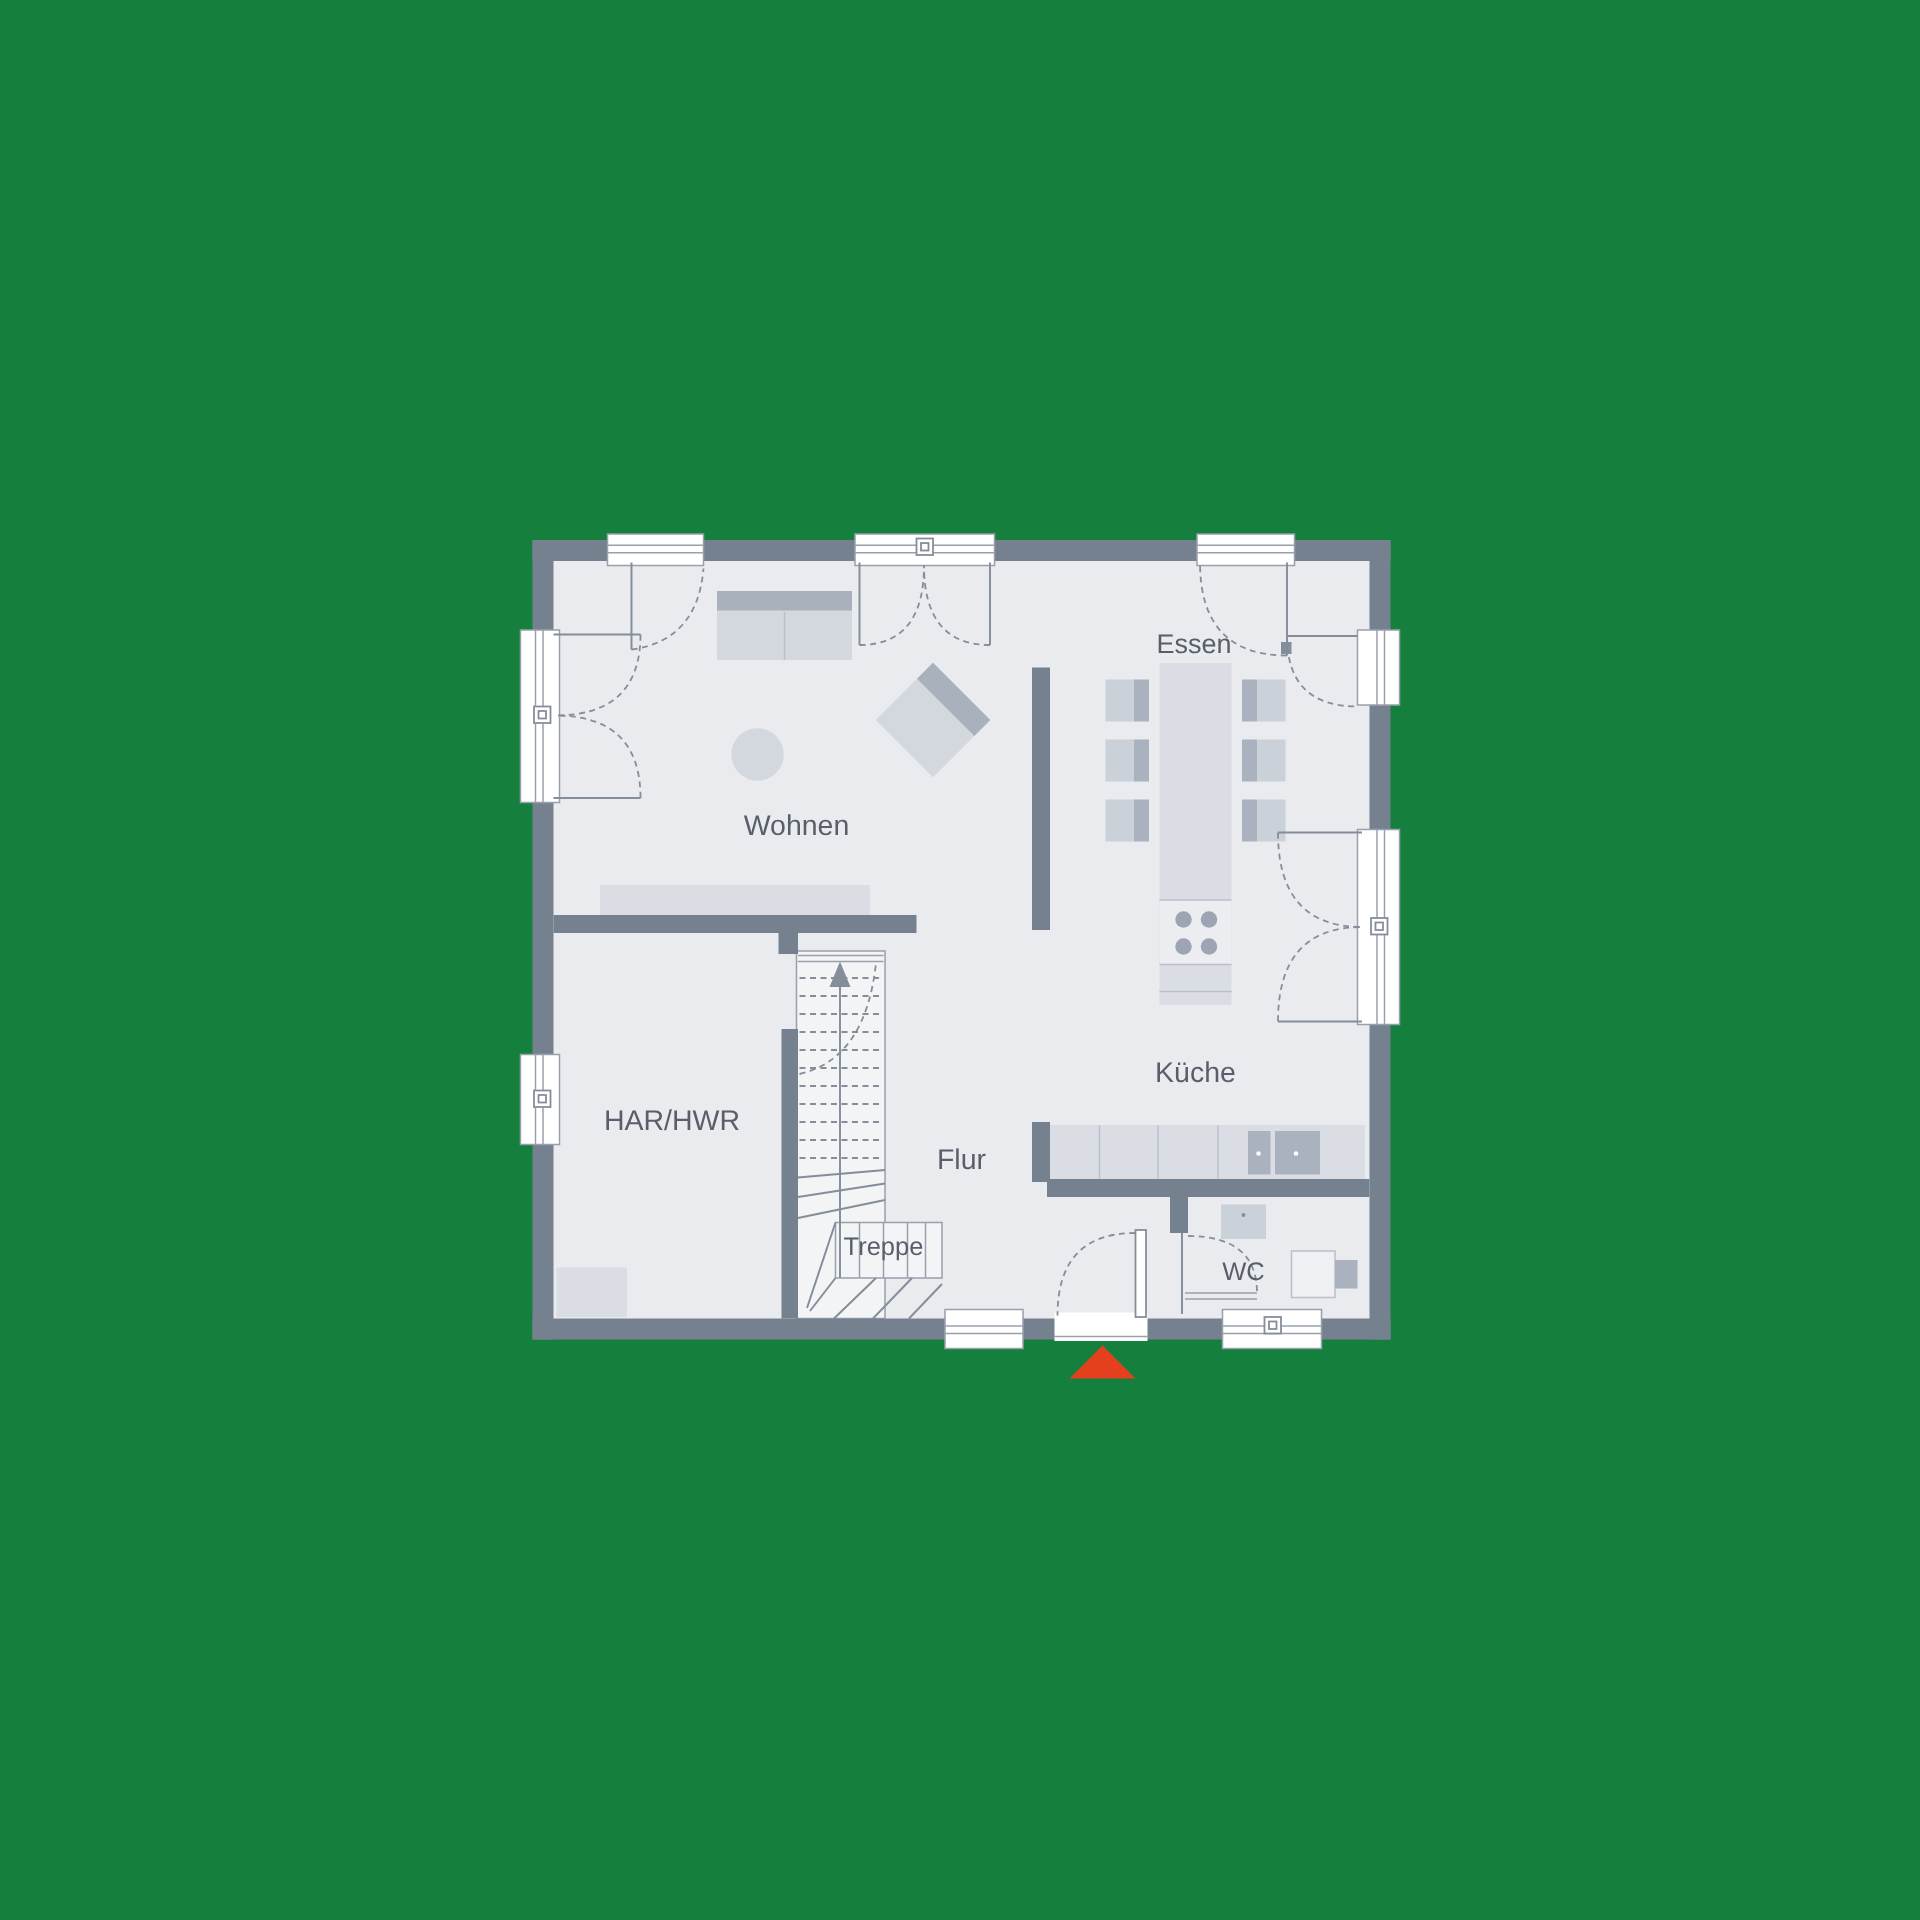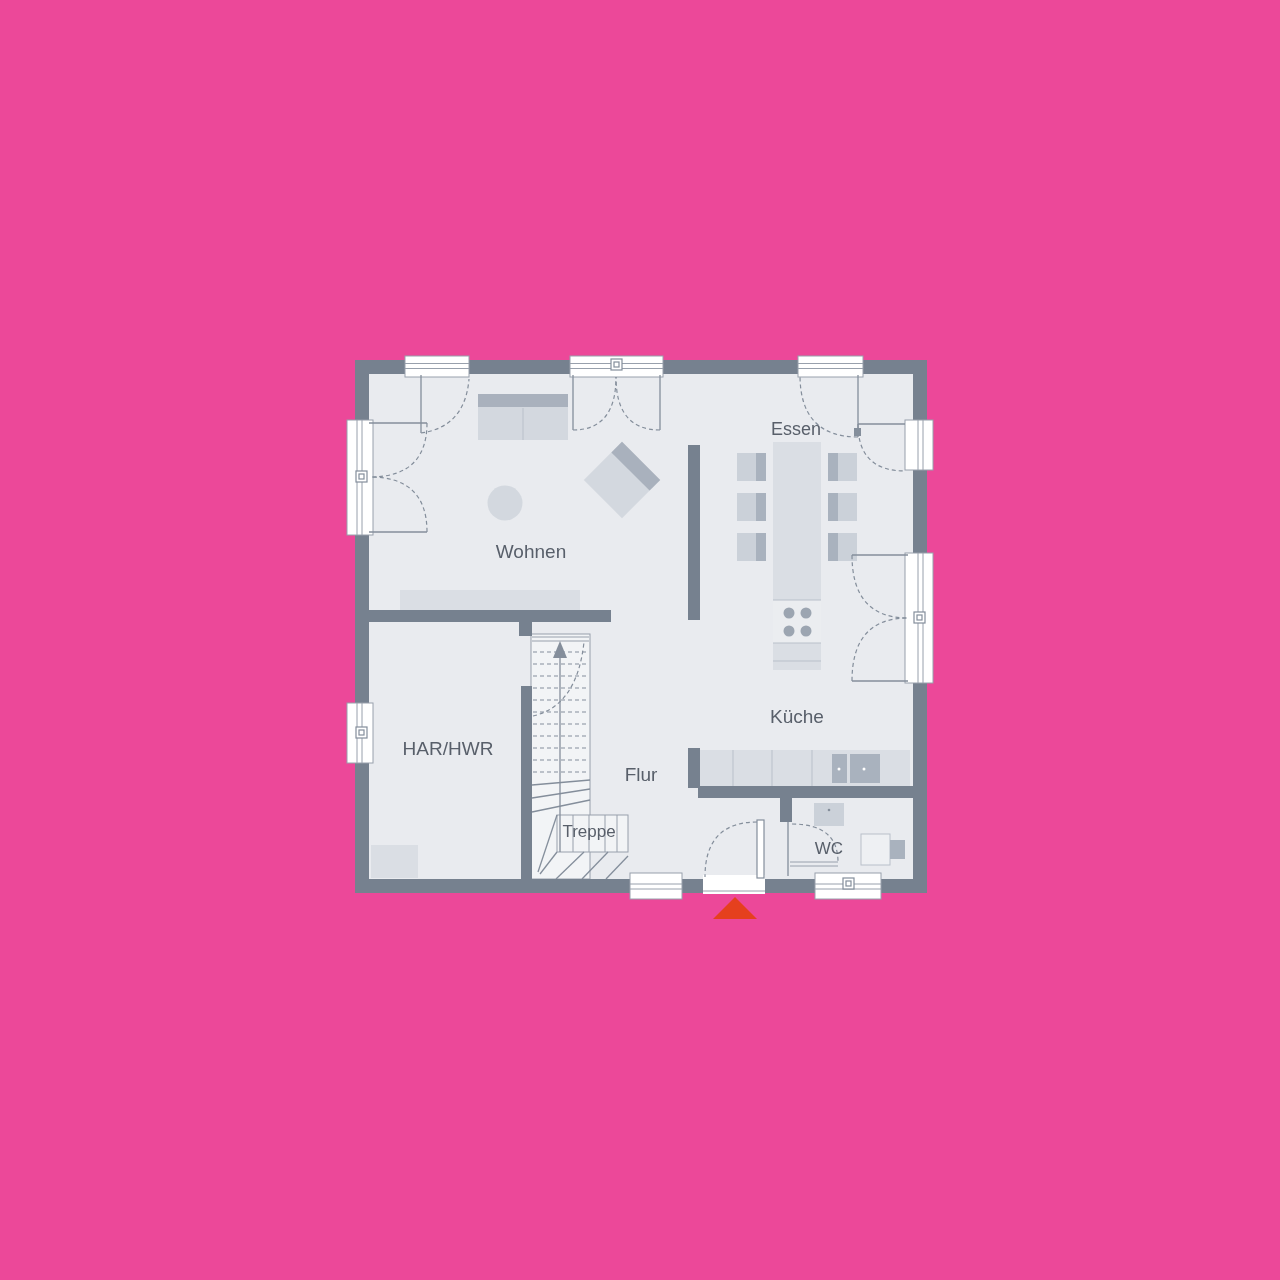--- a/index.html
+++ b/index.html
@@ -1,16 +1,16 @@
 <!DOCTYPE html>
 <html style="--accent: #E5401E; --wall: #76818F; --floor: #E9EBEF; --stair: #F2F4F6; --furn: #D3D8DF; --furn-dark: #A9B1BD; --furn-light: #DADEE4; --chair: #CBD1D9; --chair-dark: #A9B2BE; --cooktop: #EBEDF0; --burner: #9CA5B1; --line: #98A0AC; --line2: #848E9B; --seam: #B9C0CA; --text: #585F6A;"><head>
 <meta charset="utf-8">
 <style>
   html,body{margin:0;padding:0;background:#ffffff;}
-  .stage{position:relative;width:1280px;height:1280px;background:#ec4899;overflow:hidden;}
+  .stage{position:relative;width:1280px;height:1280px;background:#15803d;overflow:hidden;}
   svg{position:absolute;left:0;top:0;}
   .floor{fill:var(--floor);}
   .stairbg{fill:var(--stair);stroke:var(--line);stroke-width:1;}
   .wall{fill:var(--wall);}
   .furn{fill:var(--furn);}
   .furnD{fill:var(--furn-dark);}
   .furnL{fill:var(--furn-light);}
   .chair{fill:var(--chair);}
   .chairD{fill:var(--chair-dark);}
   .cook{fill:var(--cooktop);}

